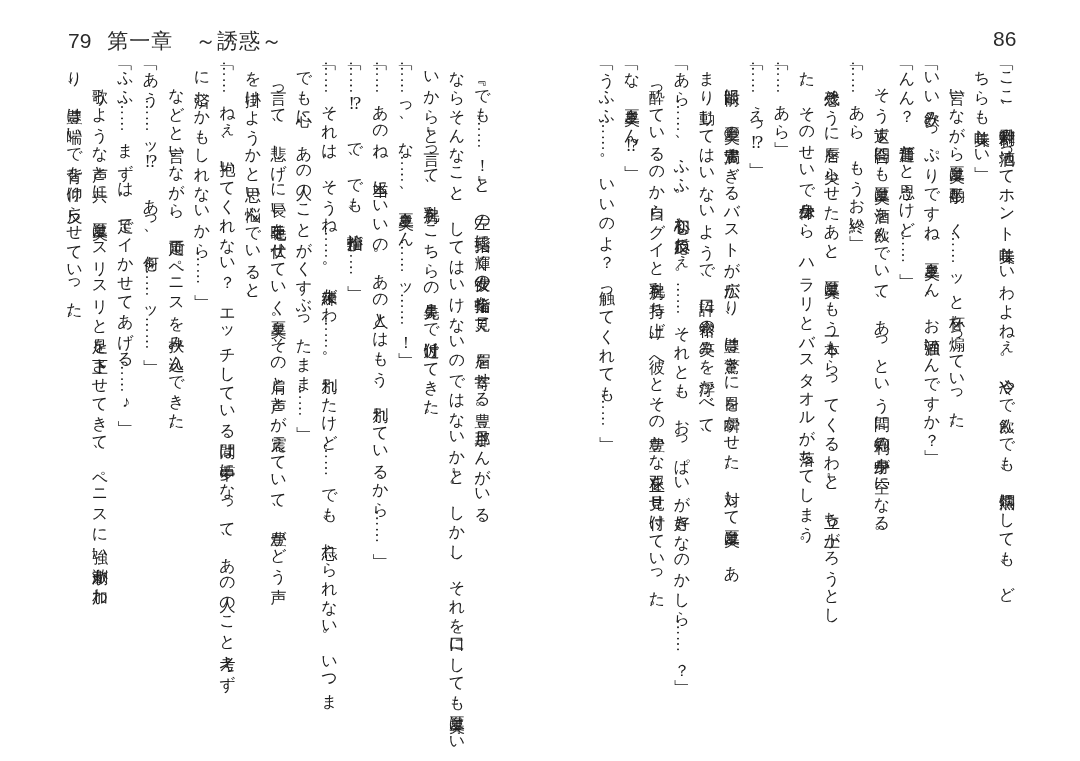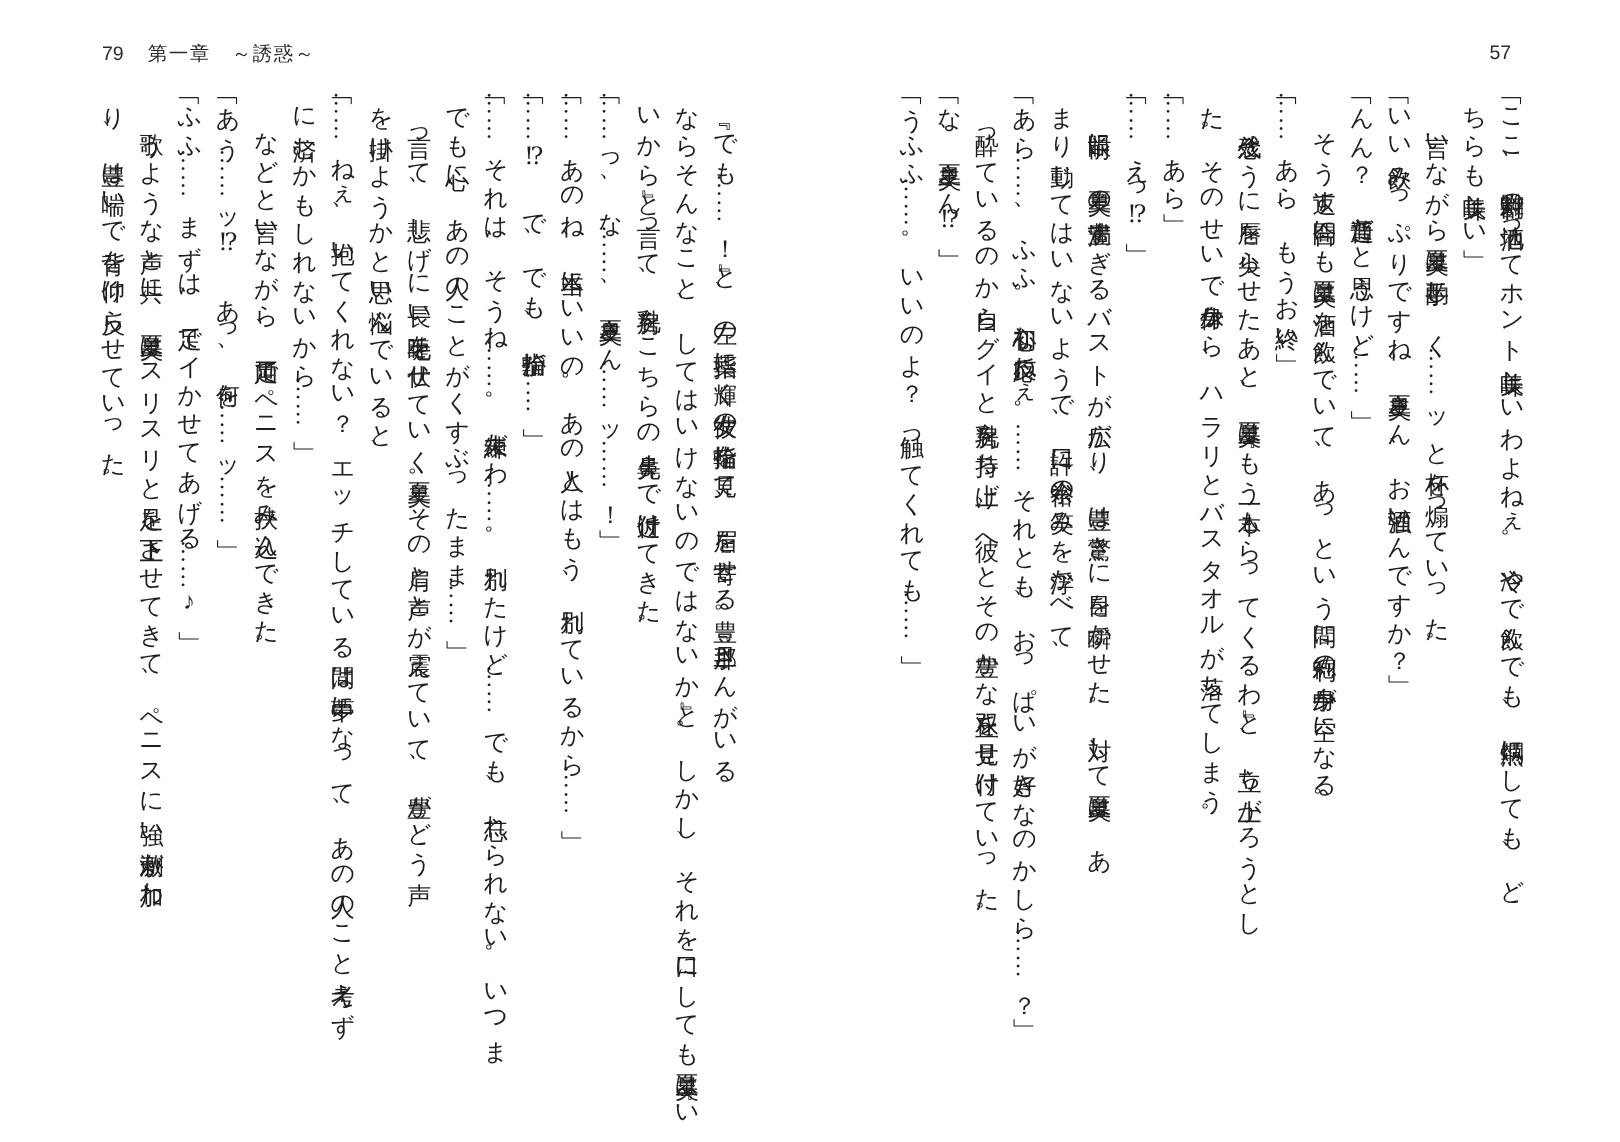--- a/index.html
+++ b/index.html
@@ -14,21 +14,21 @@
     position: relative;
     width: 1080px;
     height: 761px;
     background: #ffffff;
   }
   
   .running-header {
     position: absolute;
     top: 27px;
     font-family: "Liberation Sans", "DejaVu Sans", sans-serif;
-    font-size: 13px;
+    font-size: 21px;
     color: #2b2b2b;
     white-space: nowrap;
   }
   .running-header.left { left: 68px; }
   .running-header.right { left: 993px; }
   .running-header .chapter { margin-left: 16px; letter-spacing: 1px; }
 
   
   .page {
     position: absolute;
@@ -51,21 +51,21 @@
 </head>
 <body>
 
 <div class="spread">
 
   <div class="running-header left">
     <span>79</span><span class="chapter">第一章　～誘惑～</span>
   </div>
 
   <div class="running-header right">
-    <span>57</span>
+    <span>86</span>
   </div>
 
   <div class="page page-right">
     <div class="col">「ここ、雛割村の地酒ってホント美味しいわよねぇ。冷やで飲んでも、熱燗にしても、ど</div>
     <div class="col">ちらも美味しい」</div>
     <div class="col">　言いながら夏美は手酌し、く……ッと杯を煽っていった。</div>
     <div class="col">「いい飲みっぷりですね。夏美さん、お酒強いんですか？」</div>
     <div class="col">「んん？　普通だと思うけど……」</div>
     <div class="col">　そう返す合間にも夏美は酒を飲んでいて、あっという間に徳利の中身が空になる。</div>
     <div class="col">「……あら、もうお終い」</div>

